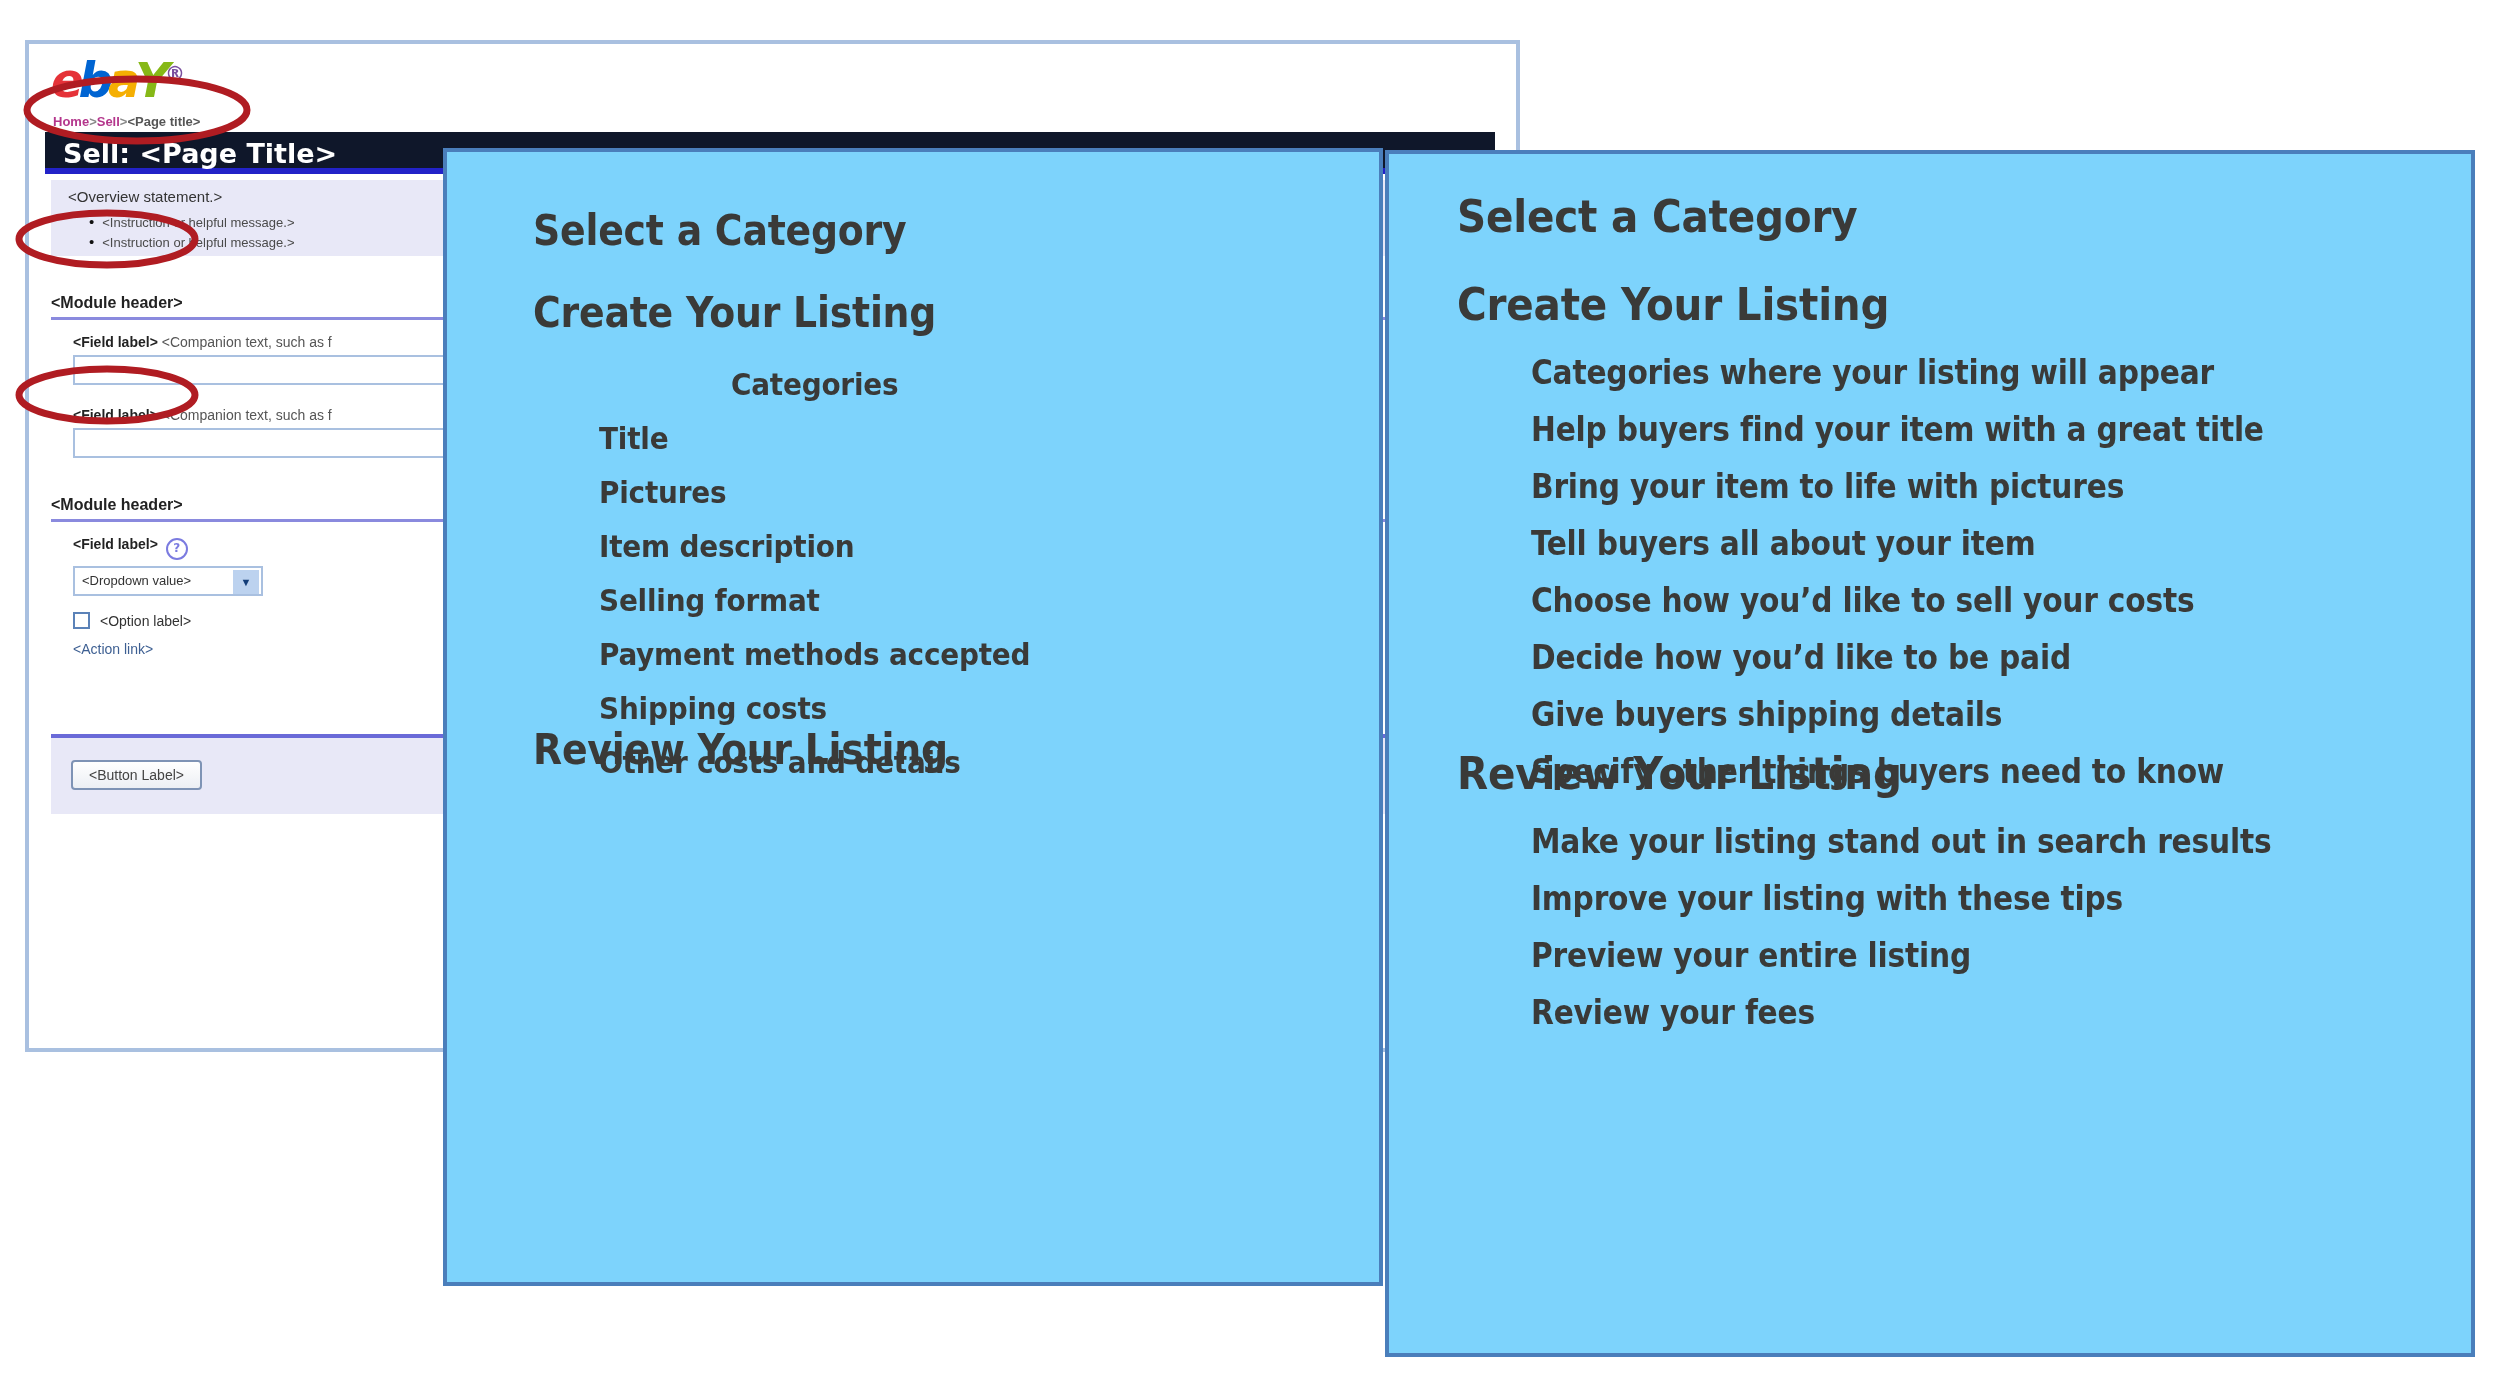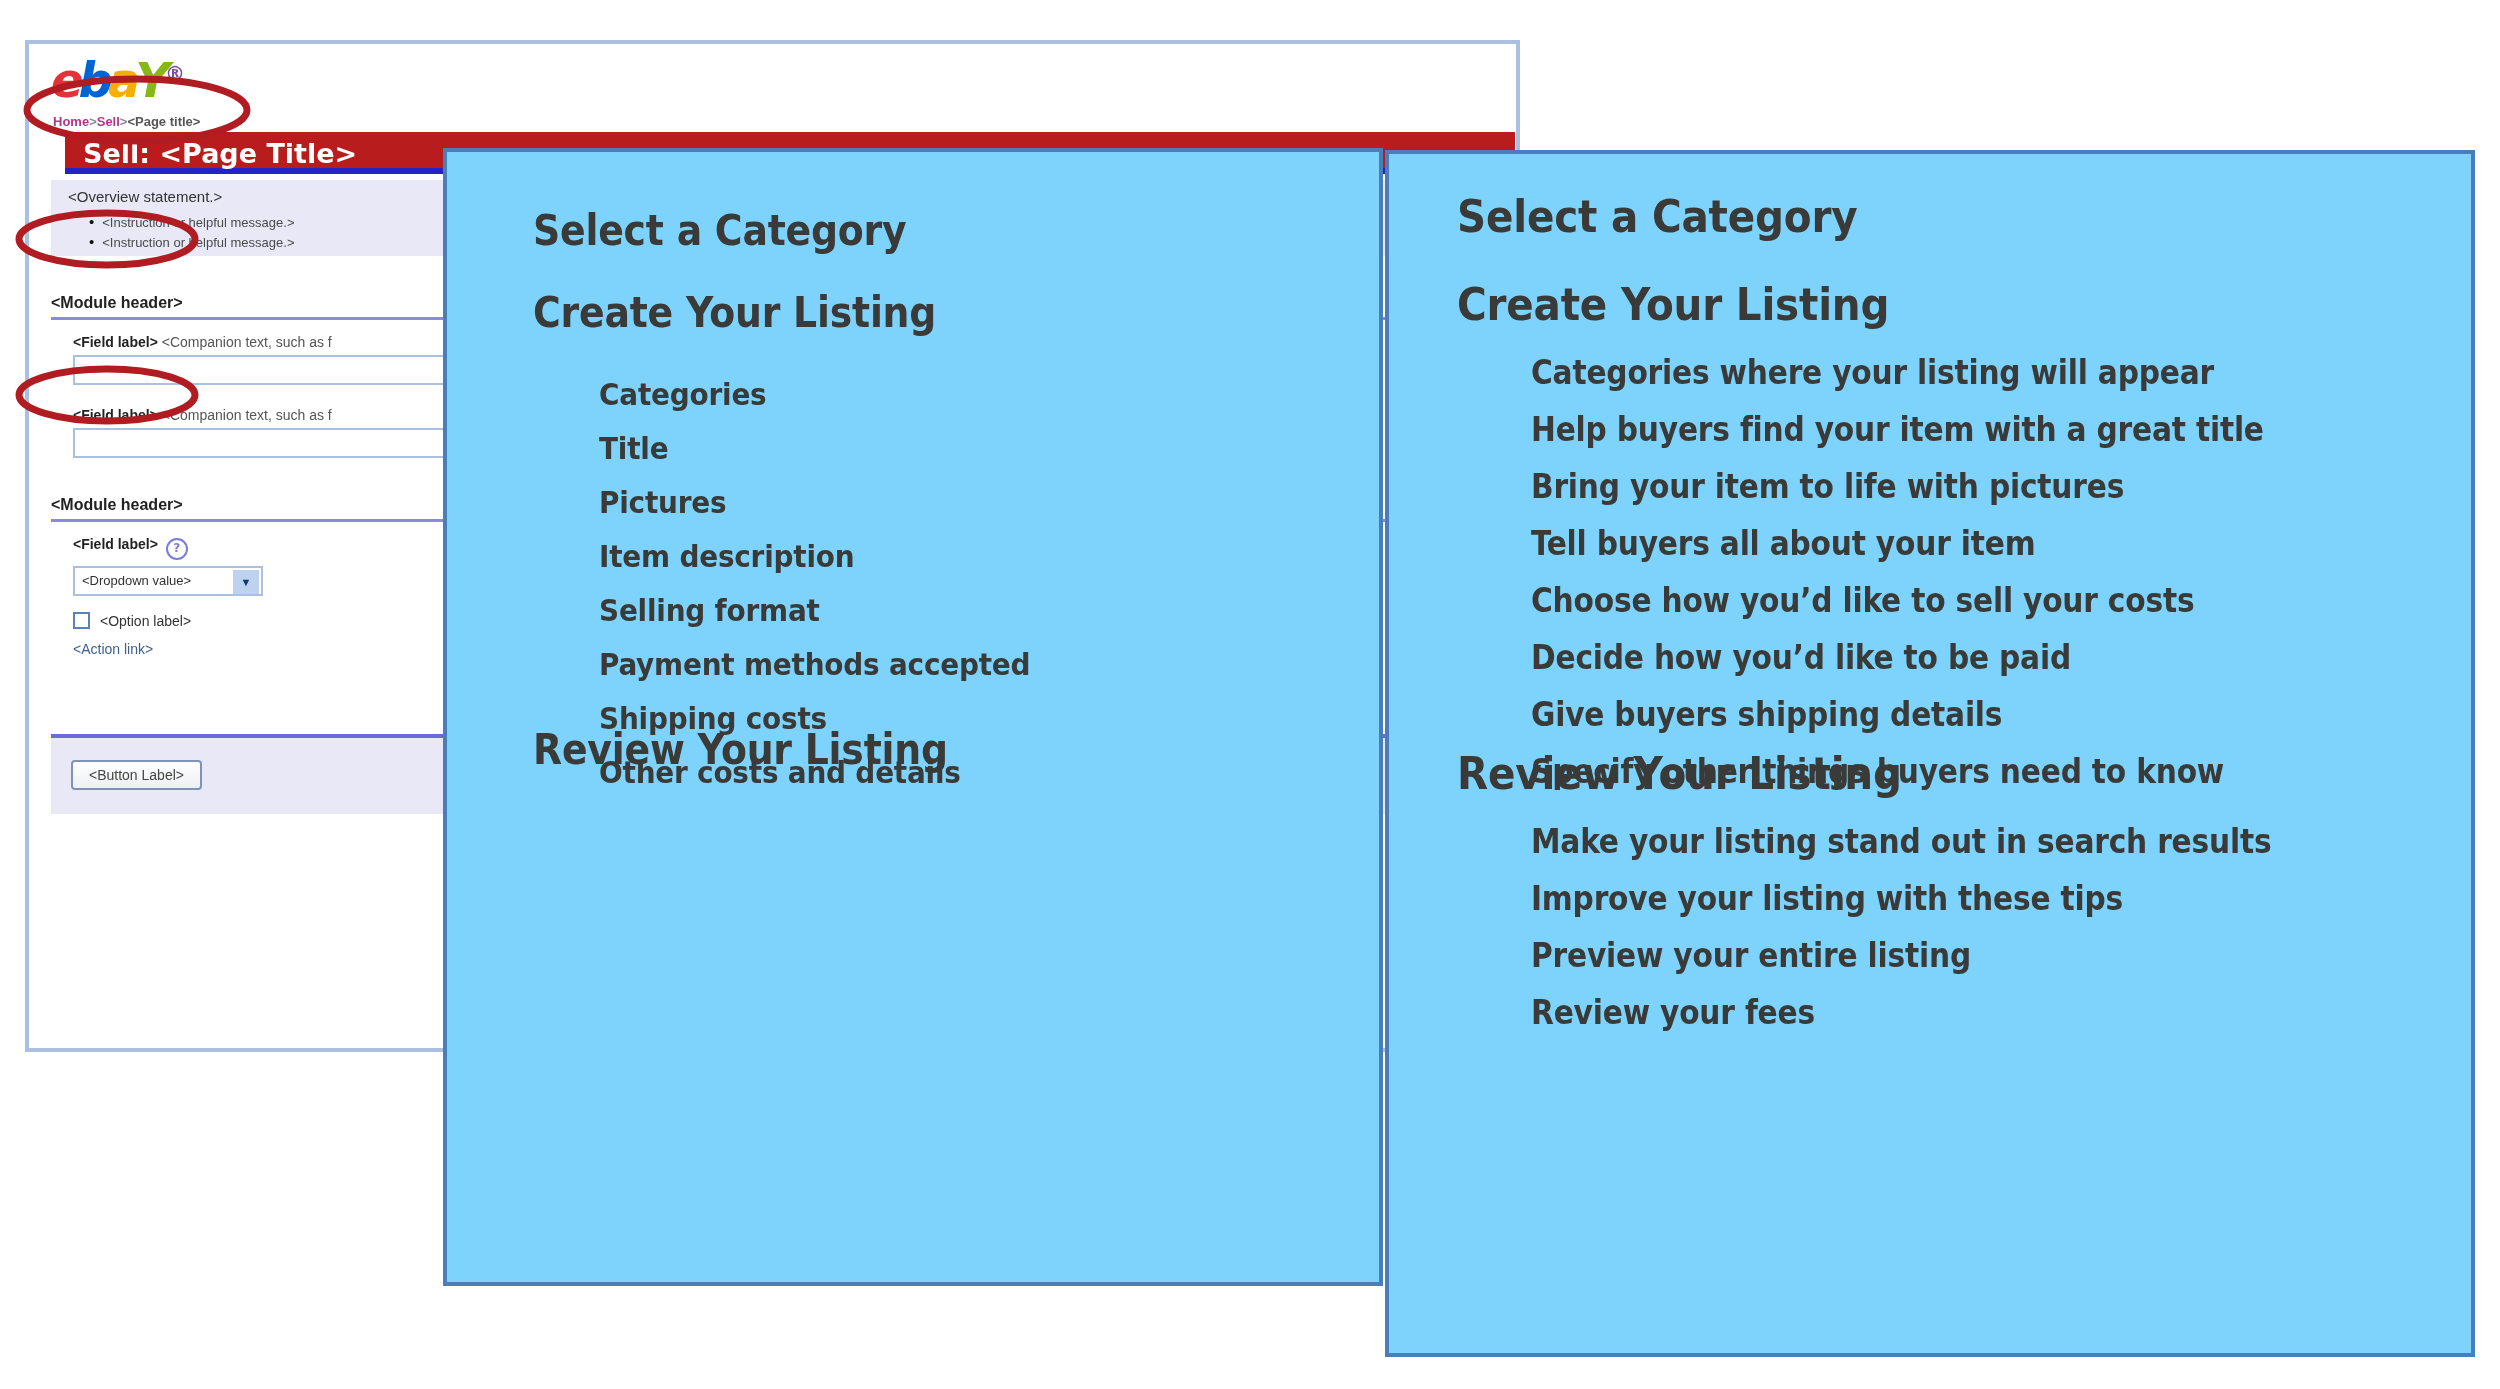--- a/index.html
+++ b/index.html
@@ -36,22 +36,22 @@
   .ebay-logo .l-r{color:#7a4f9e;font-size:20px;letter-spacing:0;vertical-align:super;}
 
   .breadcrumb{
     position:absolute;left:24px;top:70px;
     font-size:13px;font-weight:bold;color:#b4368c;white-space:nowrap;
   }
   .breadcrumb .sep{color:#888;font-weight:bold;}
   .breadcrumb .cur{color:#555;}
 
   .page-bar{
-    position:absolute;left:36px;top:88px;width:1450px;height:42px;
-    background:#b91c1c;
+    position:absolute;left:16px;top:88px;width:1450px;height:42px;
+    background:#0f172a;
     border-bottom:6px solid #2222c8;
     box-sizing:border-box;
   }
   .page-bar-text{
     position:absolute;left:18px;top:6px;
     color:#ffffff;font-size:27px;font-weight:bold;
     font-family:"DejaVu Sans", sans-serif;
     white-space:nowrap;
   }
 
@@ -149,21 +149,21 @@
     font-weight:bold;color:#3a3a38;
     letter-spacing:-0.2px;
   }
 
   
   #panel-mid .h1{font-size:42px;line-height:1.02;margin:0;}
   #panel-mid .item{font-size:31px;line-height:1.0;margin:0;}
   #panel-mid .sec{position:absolute;left:86px;}
   #panel-mid .items{margin:0;padding:0;list-style:none;padding-left:66px;}
   #panel-mid .items li{margin-top:23px;white-space:nowrap;}
-  #panel-mid .items li:first-child{margin-top:44px;}
+  #panel-mid .items li:first-child{margin-top:34px;text-align:center;}
 
   
   #panel-right .h1{font-size:45px;line-height:1.02;margin:0;}
   #panel-right .item{font-size:33px;line-height:1.0;margin:4px;}
   #panel-right .sec{position:absolute;left:68px;}
   #panel-right .items{margin:0;padding:0;list-style:none;padding-left:70px;}
   #panel-right .items li{margin-top:24px;white-space:nowrap;}
   #panel-right .items li:first-child{margin-top:28px;}
 </style>
 </head>

